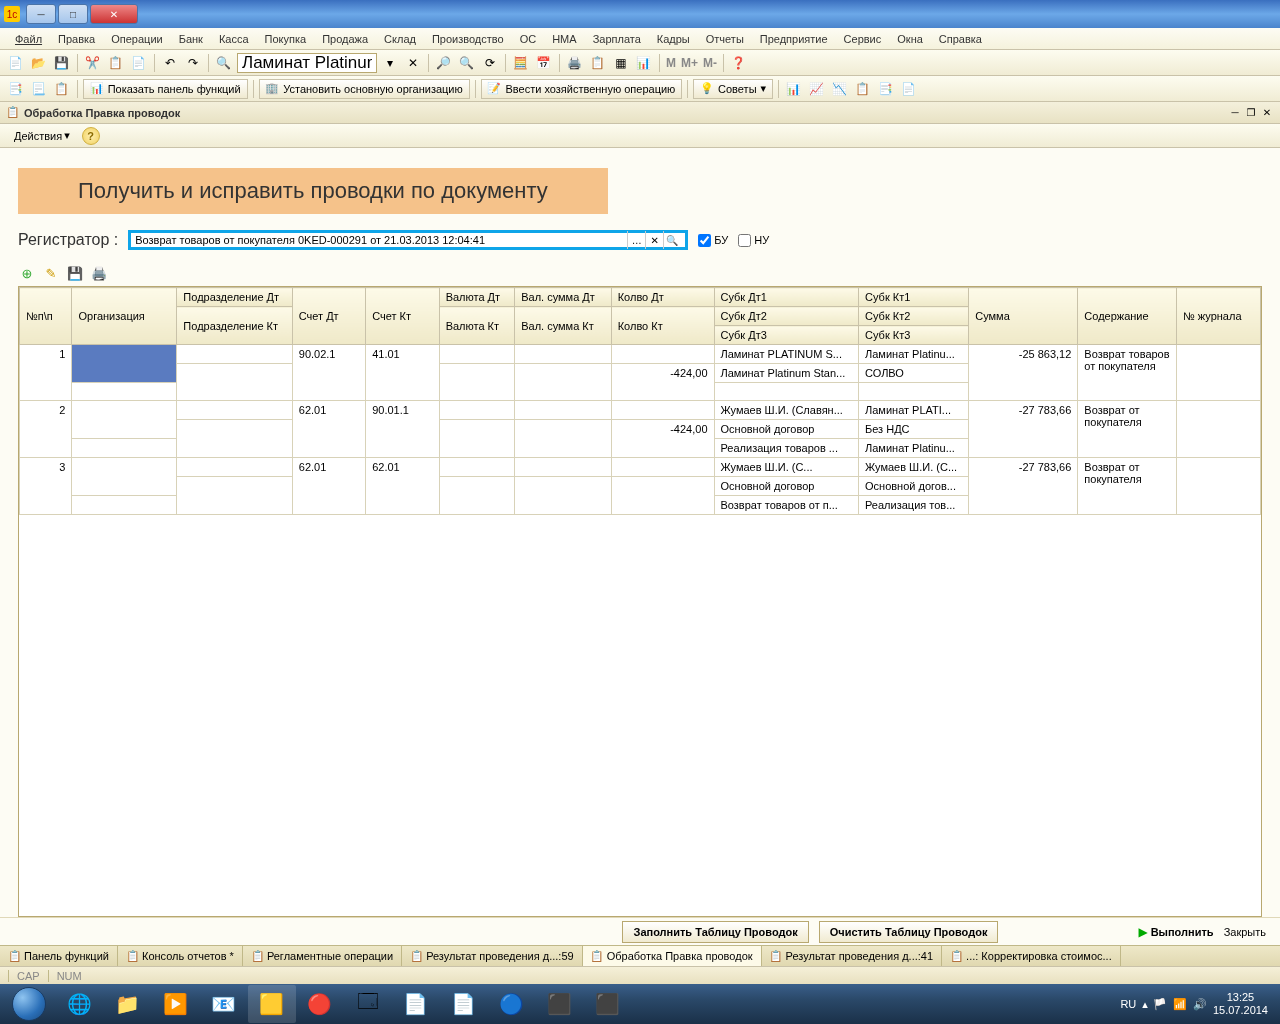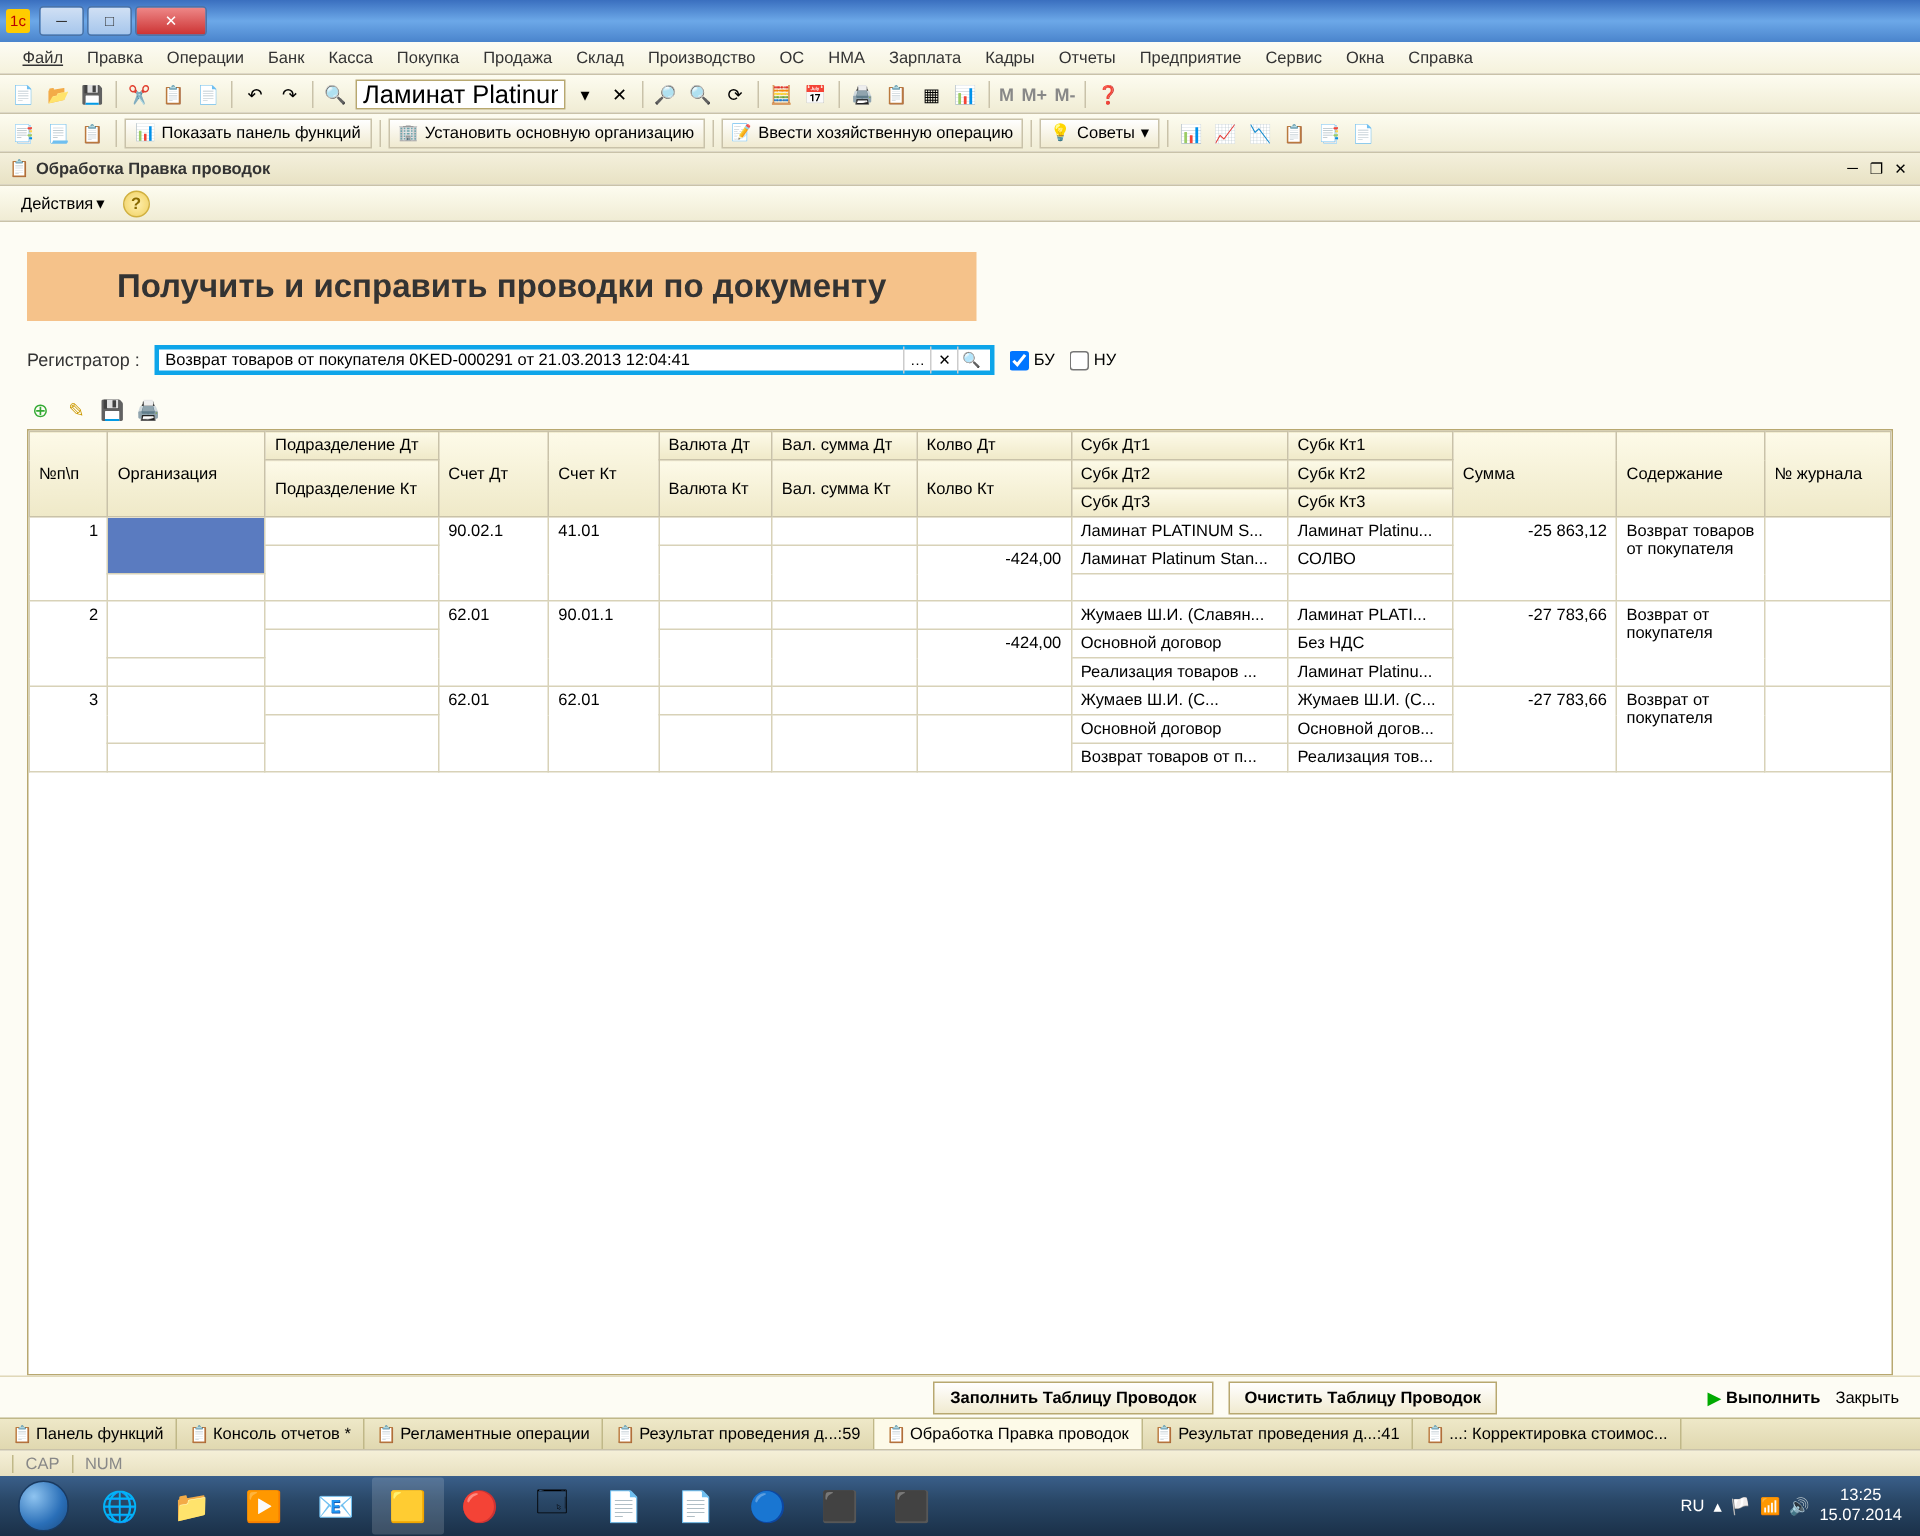--- a/index.html
+++ b/index.html
@@ -32,24 +32,24 @@
   .subwin-hdr .wbtns { display:flex; gap:2px;}
   .subwin-hdr .wbtn { width:14px; height:14px; font-size:10px; display:flex; align-items:center; justify-content:center; cursor:pointer;}
   
   
   .actionbar { height:24px; background:linear-gradient(#fdfcf0,#f0ecd4); display:flex; align-items:center; padding:0 6px; gap:4px; border-bottom:1px solid #c9c2a9;}
   .actbtn { padding:2px 8px; cursor:pointer; font-size:11px; display:flex; align-items:center; gap:2px;}
   .helpbtn { width:18px; height:18px; border:1px solid #d0b040; border-radius:50%; background:radial-gradient(#fff0b0,#f0d060); display:flex; align-items:center; justify-content:center; font-size:11px; font-weight:bold; color:#8a6a00;}
   
   
   .content { background:#fdfcf4; padding:20px 18px 0 18px; height: calc(100% - 28px - 22px - 52px - 22px - 24px - 28px - 21px - 18px - 40px); overflow:hidden; display:flex; flex-direction:column;}
-  .bigtitle { background:#f5c28a; padding:10px 60px; font-size:22px; font-weight:bold; color:#333; width:fit-content; margin-bottom:16px;}
+  .bigtitle { background:#f5c28a; padding:10px 60px; font-size:22px; font-weight:normal; color:#333; width:fit-content; margin-bottom:16px;}
   
   .regrow { display:flex; align-items:center; gap:10px; margin-bottom:14px;}
-  .reglabel { font-size:12px; color:#333;}
+  .reglabel { font-size:16px; color:#333;}
   .regfield { flex:0 0 560px; height:20px; border:3px solid #0ea5e9; background:#fff; display:flex; align-items:center; padding:0 4px; font-size:11px; position:relative;}
   .regfield .txt { flex:1; overflow:hidden; white-space:nowrap;}
   .regfield .fbtns { display:flex; gap:0;}
   .regfield .fbtn { width:18px; height:18px; border-left:1px solid #ccc; display:flex; align-items:center; justify-content:center; font-size:10px; cursor:pointer;}
   .chk { display:flex; align-items:center; gap:3px; font-size:11px;}
   .chk input { width:13px; height:13px;}
   
   .rowicons { display:flex; gap:6px; margin-bottom:4px;}
   .ricon { width:18px; height:18px; display:flex; align-items:center; justify-content:center; font-size:13px; cursor:pointer;}
   

